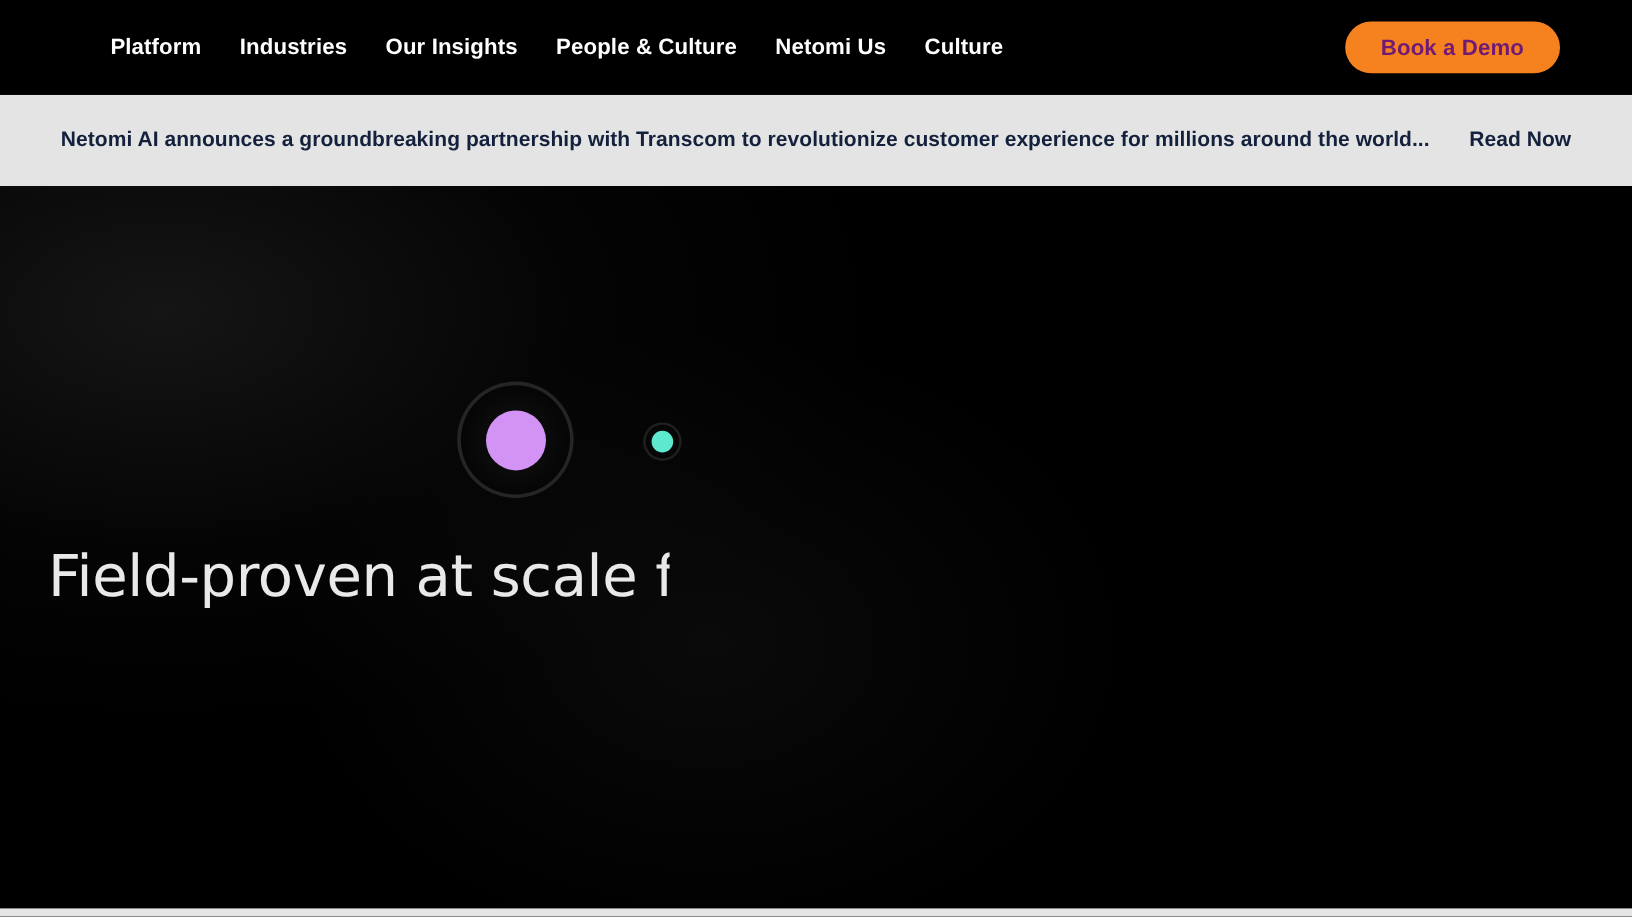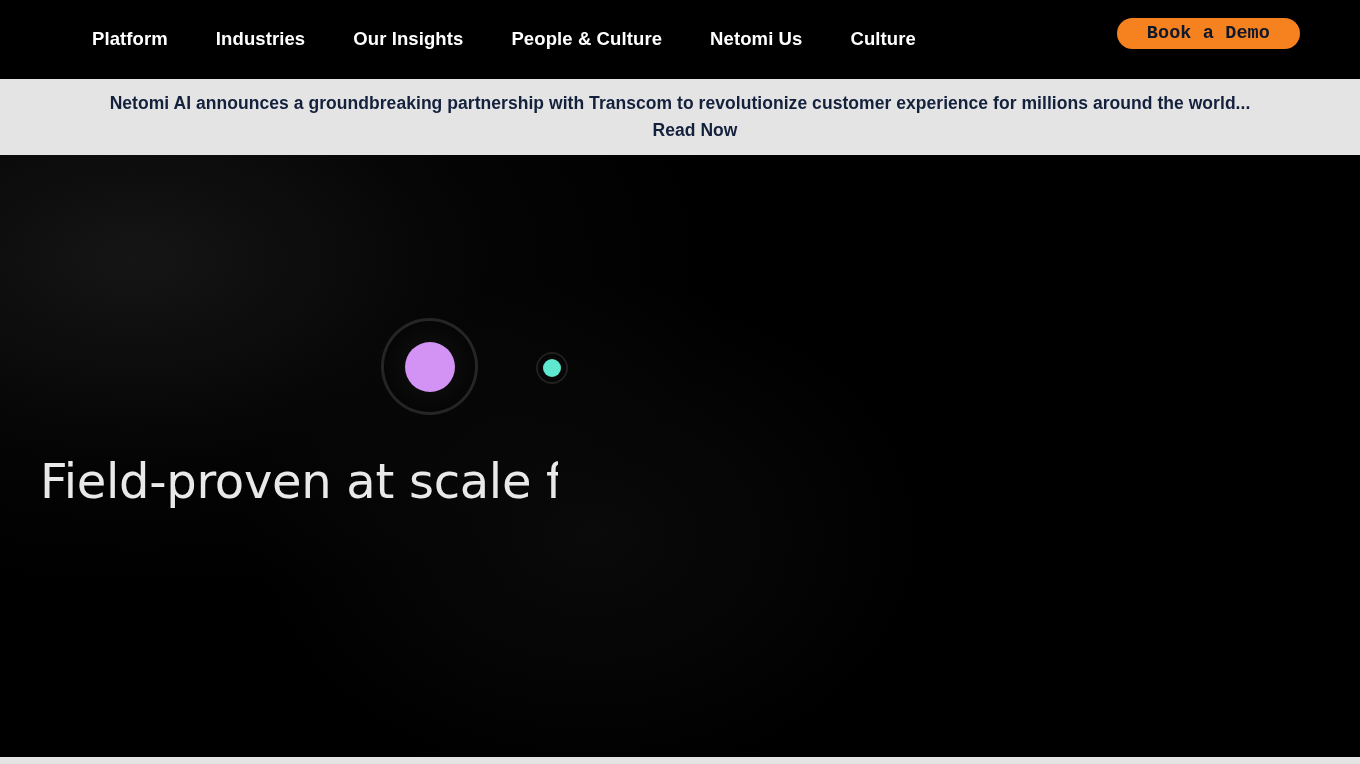--- a/index.html
+++ b/index.html
@@ -52,60 +52,59 @@
     letter-spacing: 0.2px;
     line-height: 1;
     white-space: nowrap;
     font-family: "DejaVu Sans", sans-serif;
   }
 
   .main-nav {
     display: flex;
     align-items: center;
     margin-left: 76px;
-    gap: 16px;
+    gap: 0;
   }
   .nav-link {
     color: #ffffff;
     font-size: 18.5px;
     font-weight: 700;
     text-decoration: none;
     padding: 0 16px;
     white-space: nowrap;
     letter-spacing: 0.1px;
     line-height: 1;
   }
 
   .demo-btn {
     position: absolute;
     right: 60px;
     top: 18px;
-    height: 31px;
+    height: 43px;
     padding: 0 30px;
     background: #F5821F;
-    color: #0f172a;
+    color: #701a75;
     font-size: 18.5px;
     font-weight: 700;
     border: none;
     border-radius: 999px;
     cursor: pointer;
     letter-spacing: 0.1px;
     white-space: nowrap;
-    font-family: Liberation Mono, monospace;
+    font-family: Liberation Sans, sans-serif;
   }
 
   
   .announce-bar {
     position: absolute;
     top: 79px; left: 0;
     width: 1360px;
     height: 76px;
     background: #E4E4E4;
     display: flex;
-    flex-direction: column;
     align-items: center;
     justify-content: center;
     gap: 3px;
     z-index: 25;
   }
   .announce-text {
     color: #14213D;
     font-size: 17.5px;
     font-weight: 700;
     line-height: 1.35;

